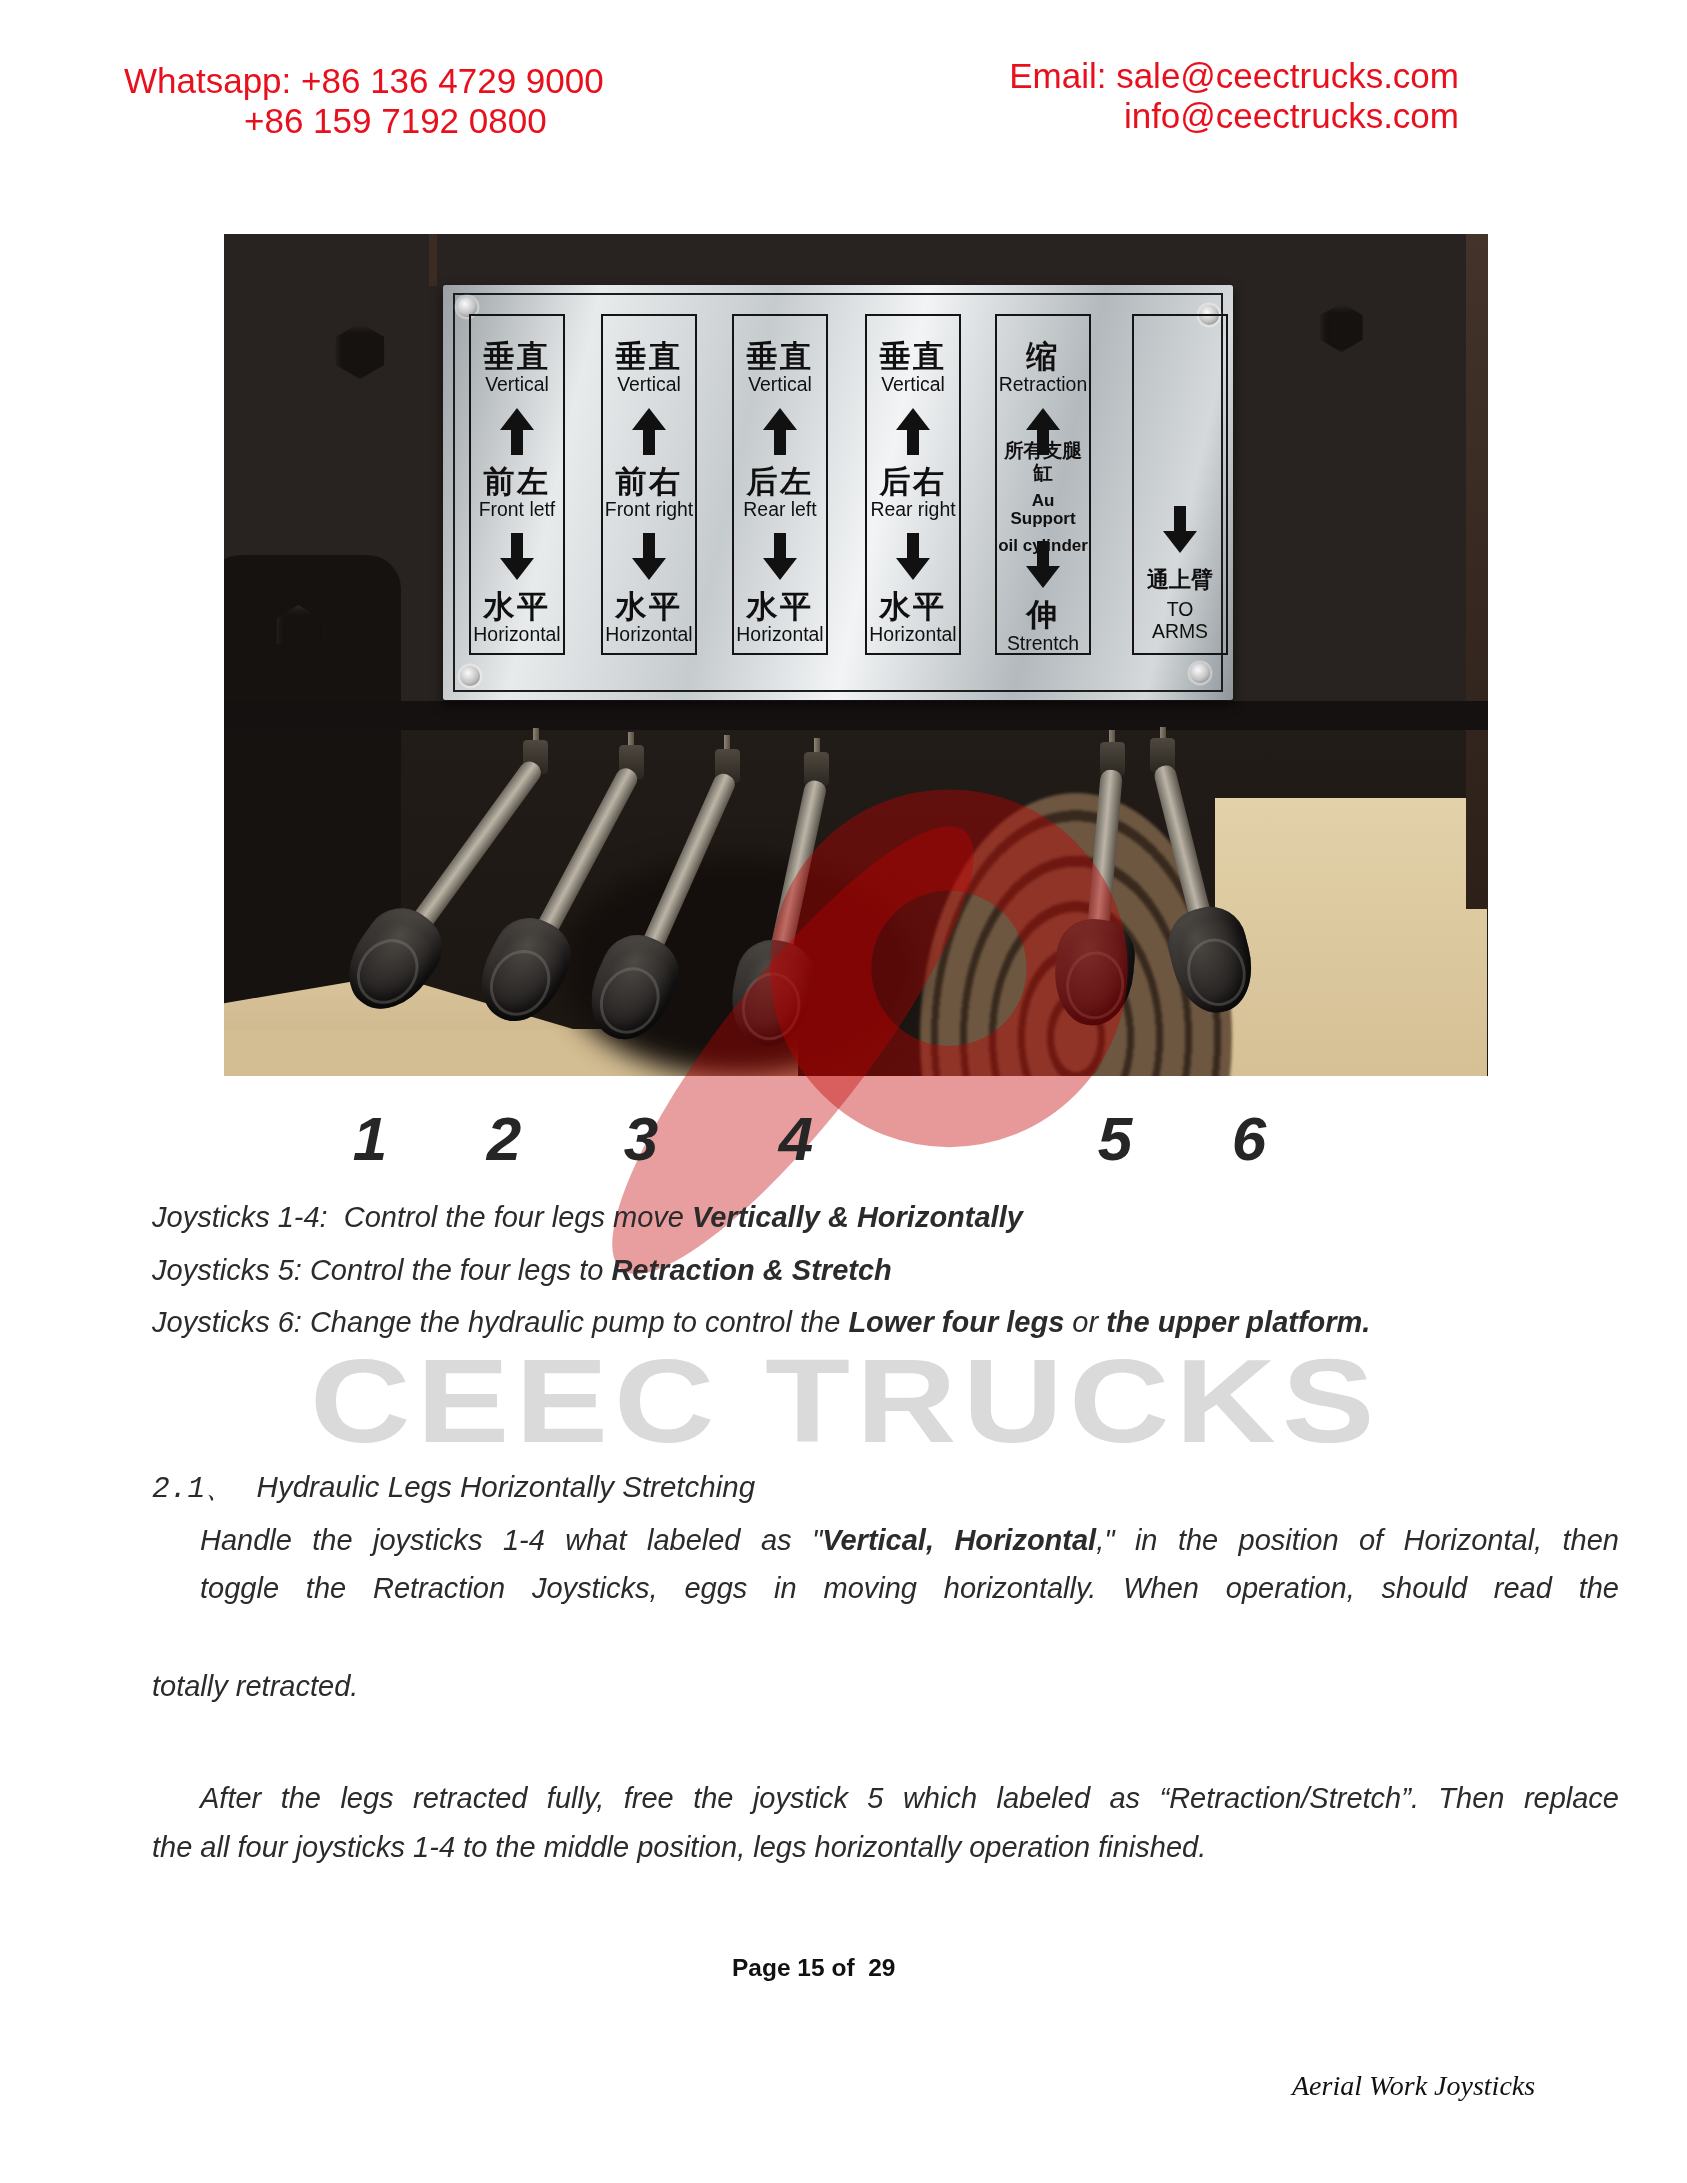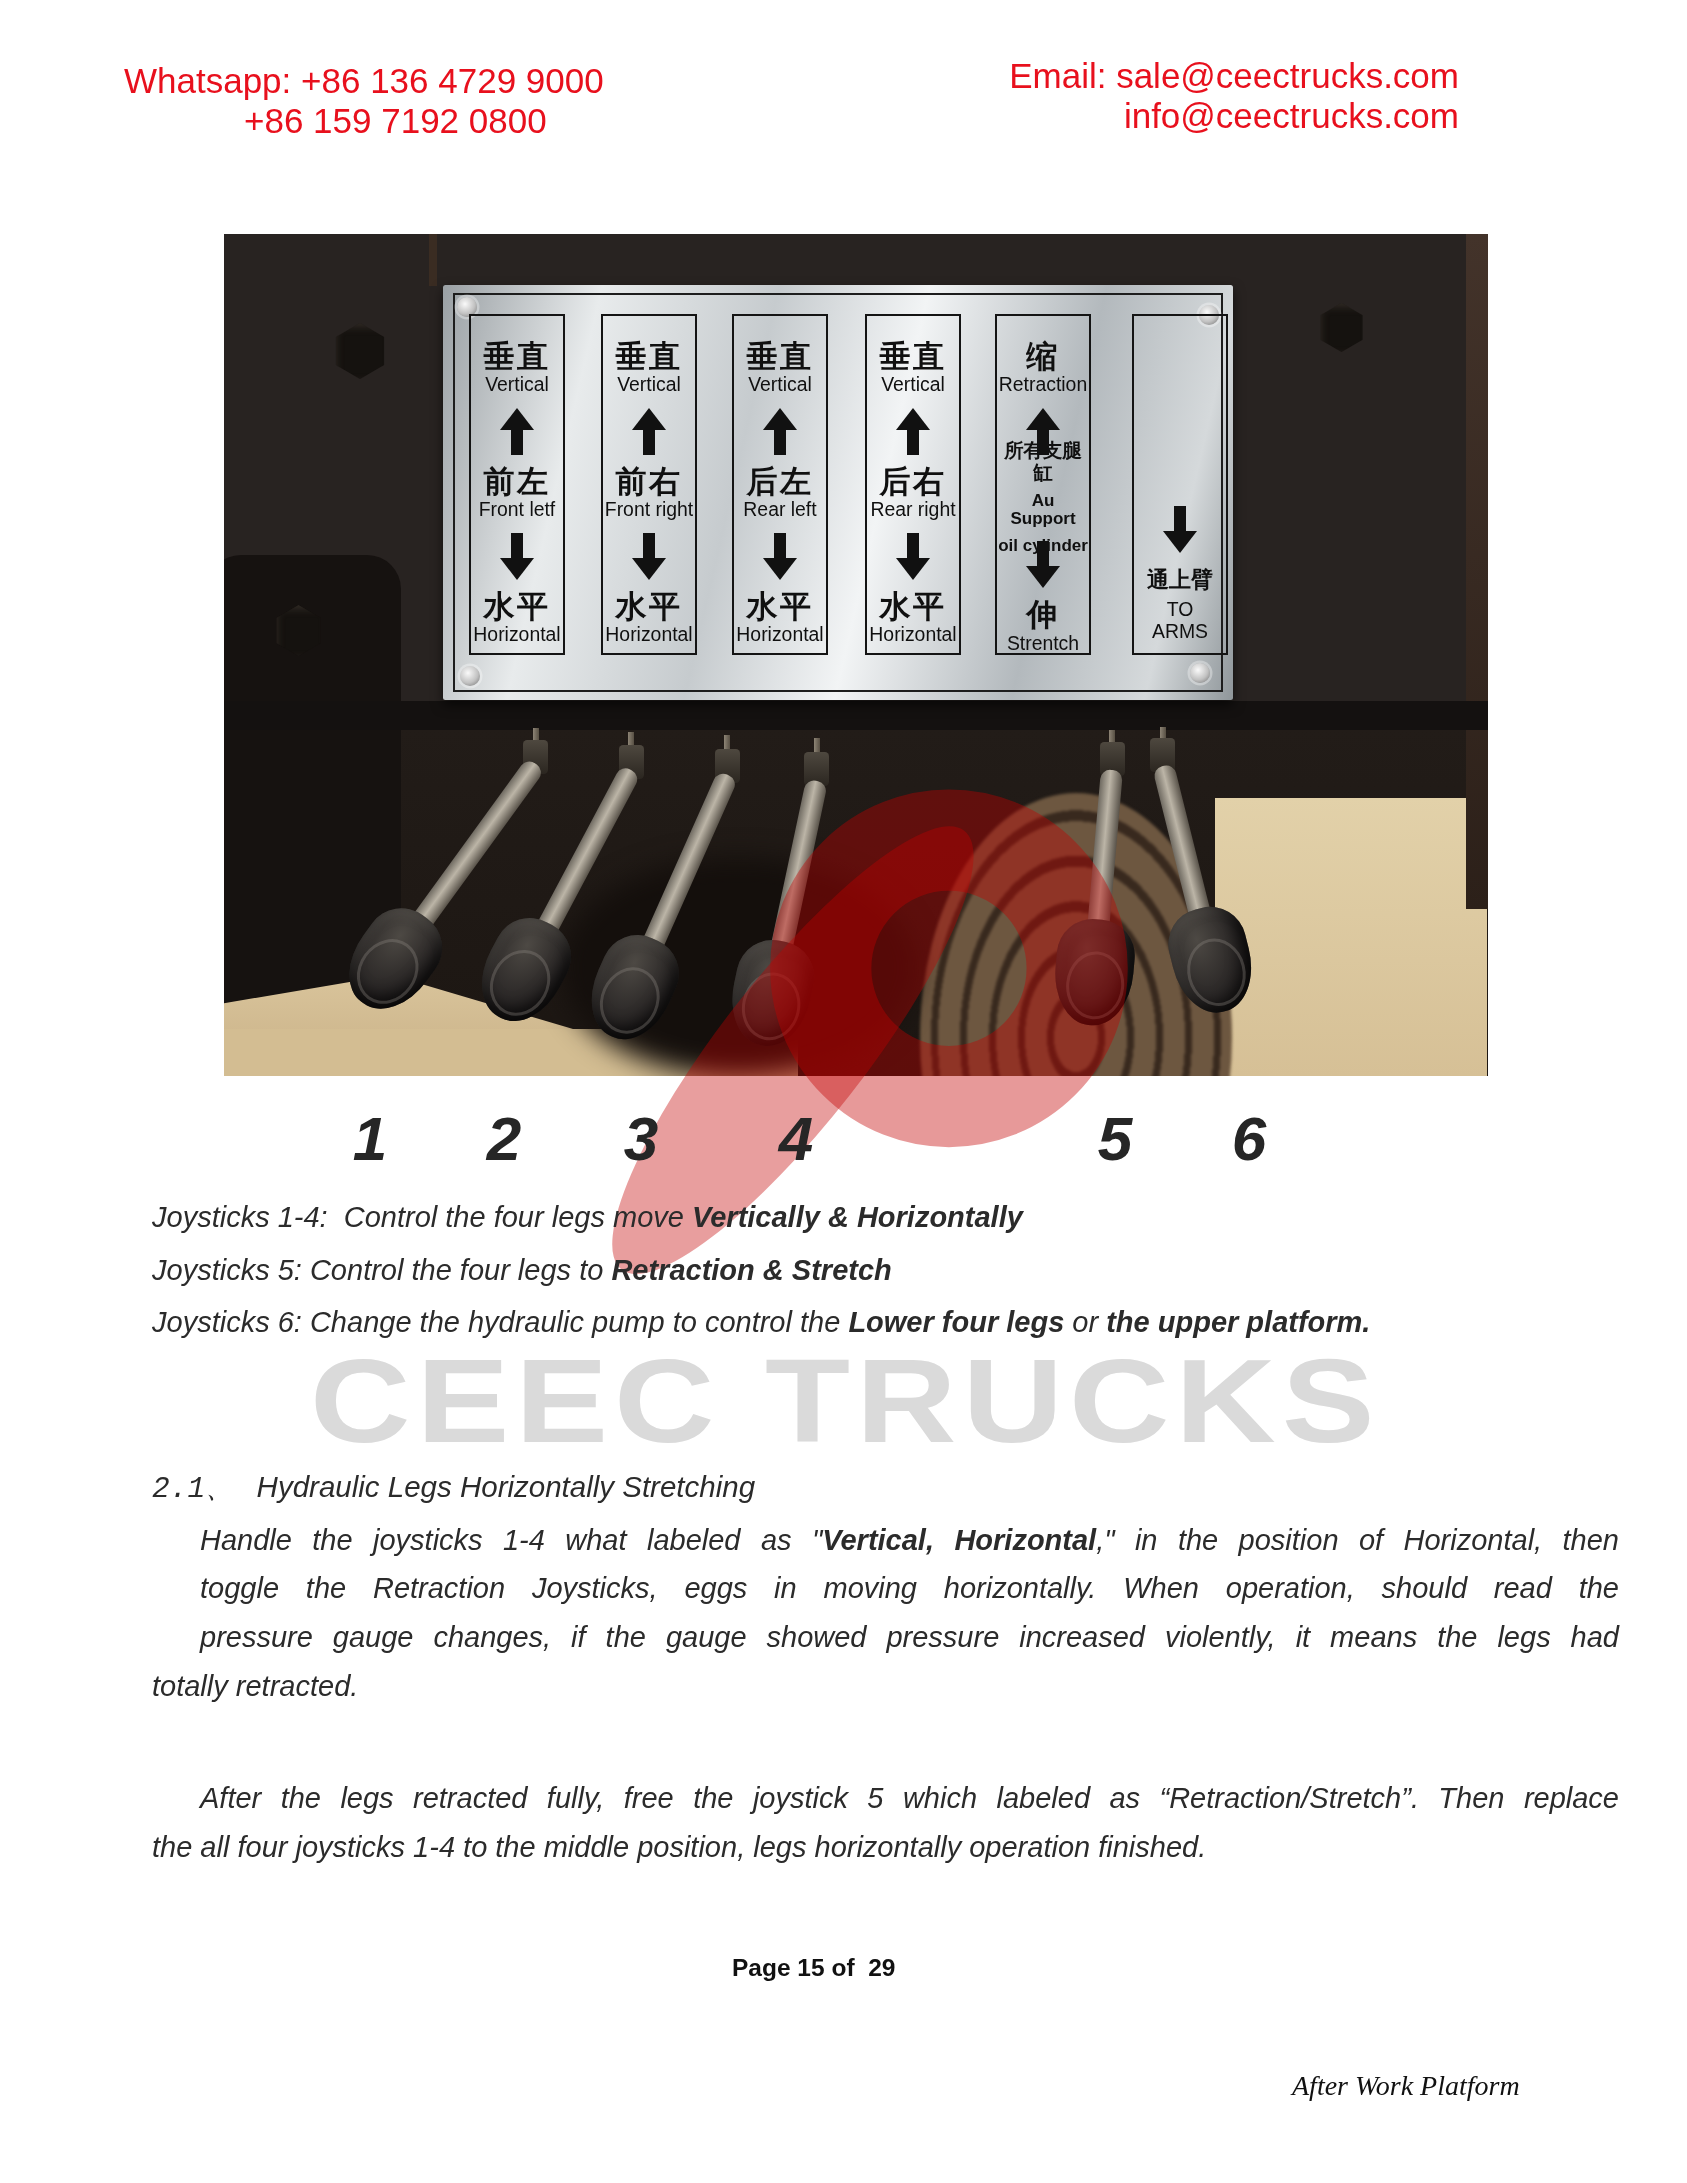--- a/index.html
+++ b/index.html
@@ -247,22 +247,21 @@
   <div class="abs cap-line" style="top:1306px;"><span>Joysticks 6: Change the hydraulic pump to control the </span><span class="b">Lower four legs</span><span> or </span><span class="b">the upper platform.</span></div>
 
   <div id="brand-wm" class="abs">CEEC TRUCKS</div>
 
   <div class="abs h21">
     <span class="num">2.1、</span><span>Hydraulic Legs Horizontally Stretching</span>
   </div>
 
   <div class="abs pline just" style="top:1524px;"><span>Handle the joysticks 1-4 what labeled as "</span><span class="b">Vertical, Horizontal</span><span>," in the position of Horizontal, then</span></div>
   <div class="abs pline just" style="top:1572px;">toggle the Retraction Joysticks, eggs in moving horizontally. When operation, should read the</div>
-  <div class="abs pline just" style="top:1621px;">pressure gauge changes, if the gauge showed pressure increased violently, it means the legs had</div>
   <div class="abs pline" style="top:1670px;">totally retracted.</div>
 
   <div class="abs pline just" style="top:1782px;">After the legs retracted fully, free the joystick 5 which labeled as “Retraction/Stretch”. Then replace</div>
   <div class="abs pline" style="top:1831px;">the all four joysticks 1-4 to the middle position, legs horizontally operation finished.</div>
 
   <div class="abs foot-page">Page 15 of  29</div>
-  <div class="abs foot-title">After Work Platform</div>
+  <div class="abs foot-title">Aerial Work Joysticks</div>
 </div>
 
 
 </body></html>

